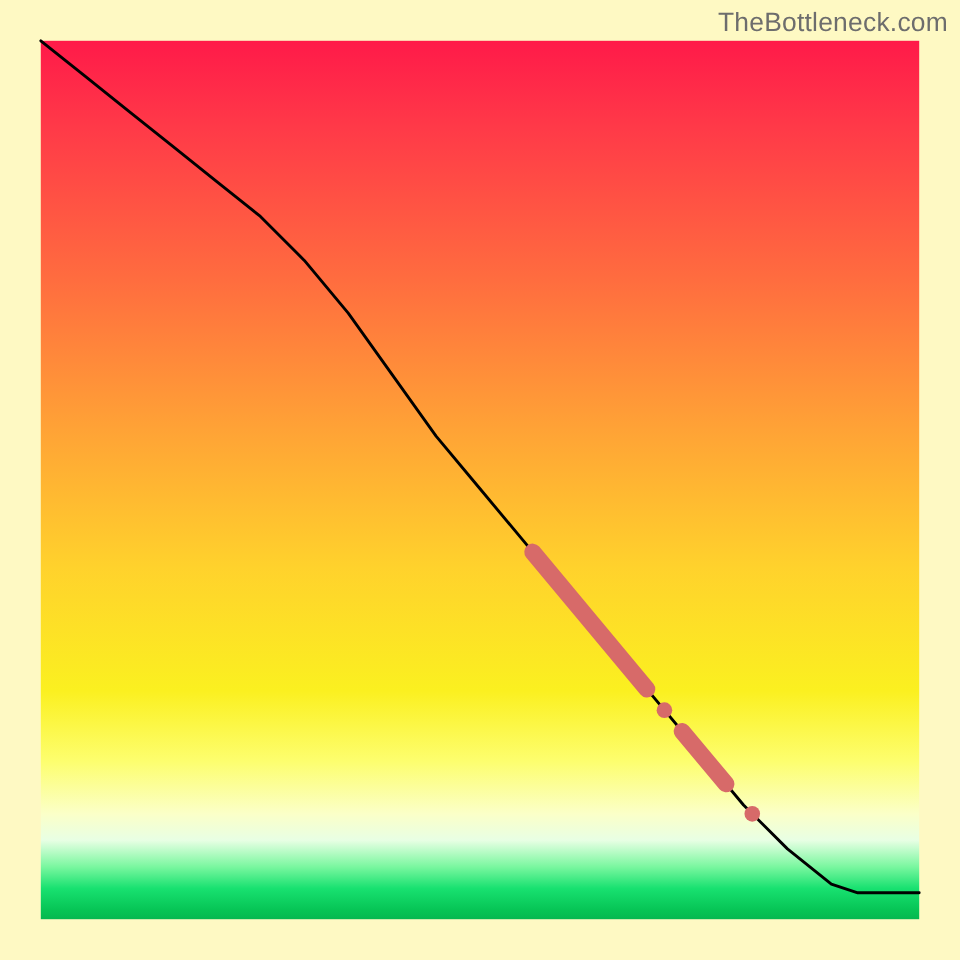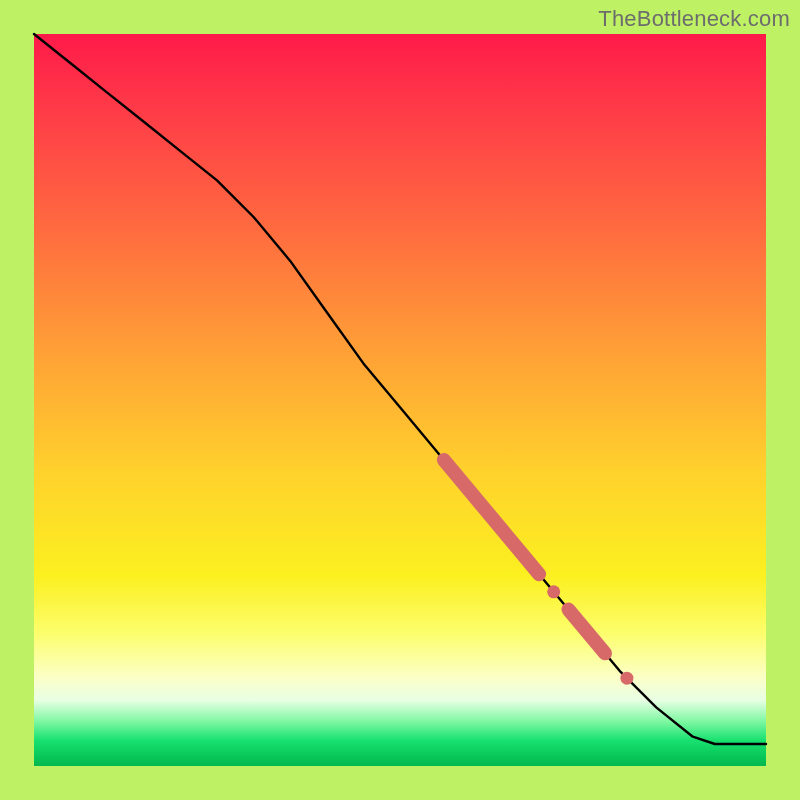--- a/index.html
+++ b/index.html
@@ -8,21 +8,21 @@
     width: 800px;
     height: 800px;
     overflow: hidden;
     background: #000;
     font-family: Arial, Helvetica, sans-serif;
   }
   .stage {
     position: relative;
     width: 800px;
     height: 800px;
-    background: #bef264;
+    background: #fef9c3;
   }
   .plot-area {
     position: absolute;
     left: 34px;
     top: 34px;
     width: 732px;
     height: 732px;
     
     background: linear-gradient(
       to bottom,

